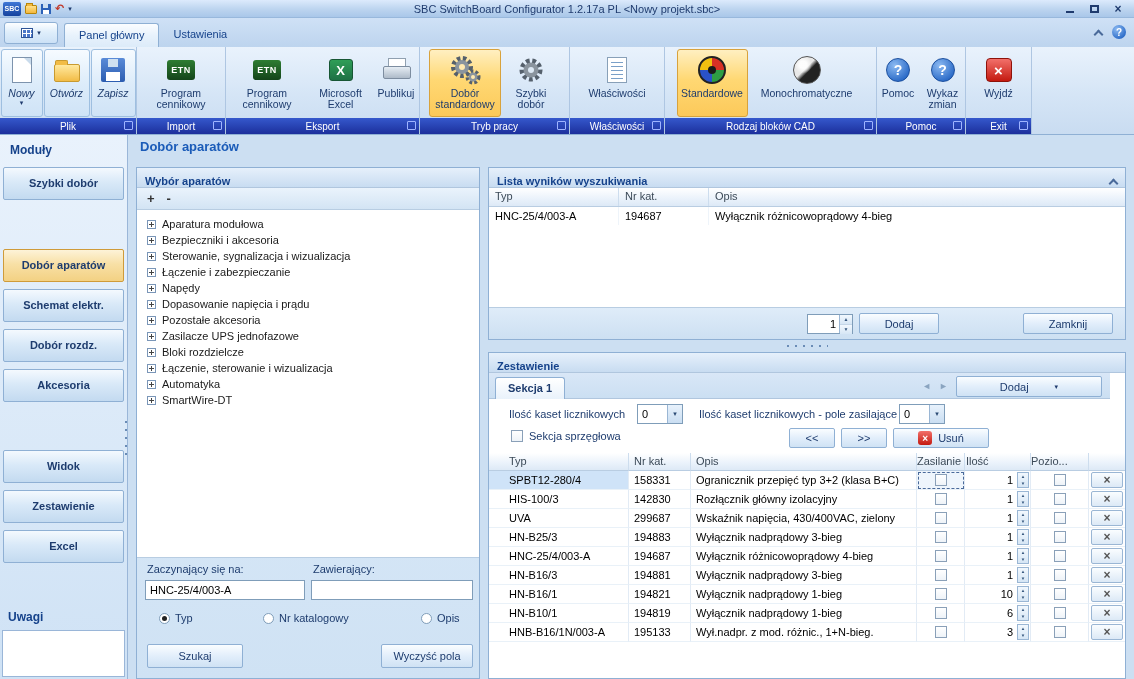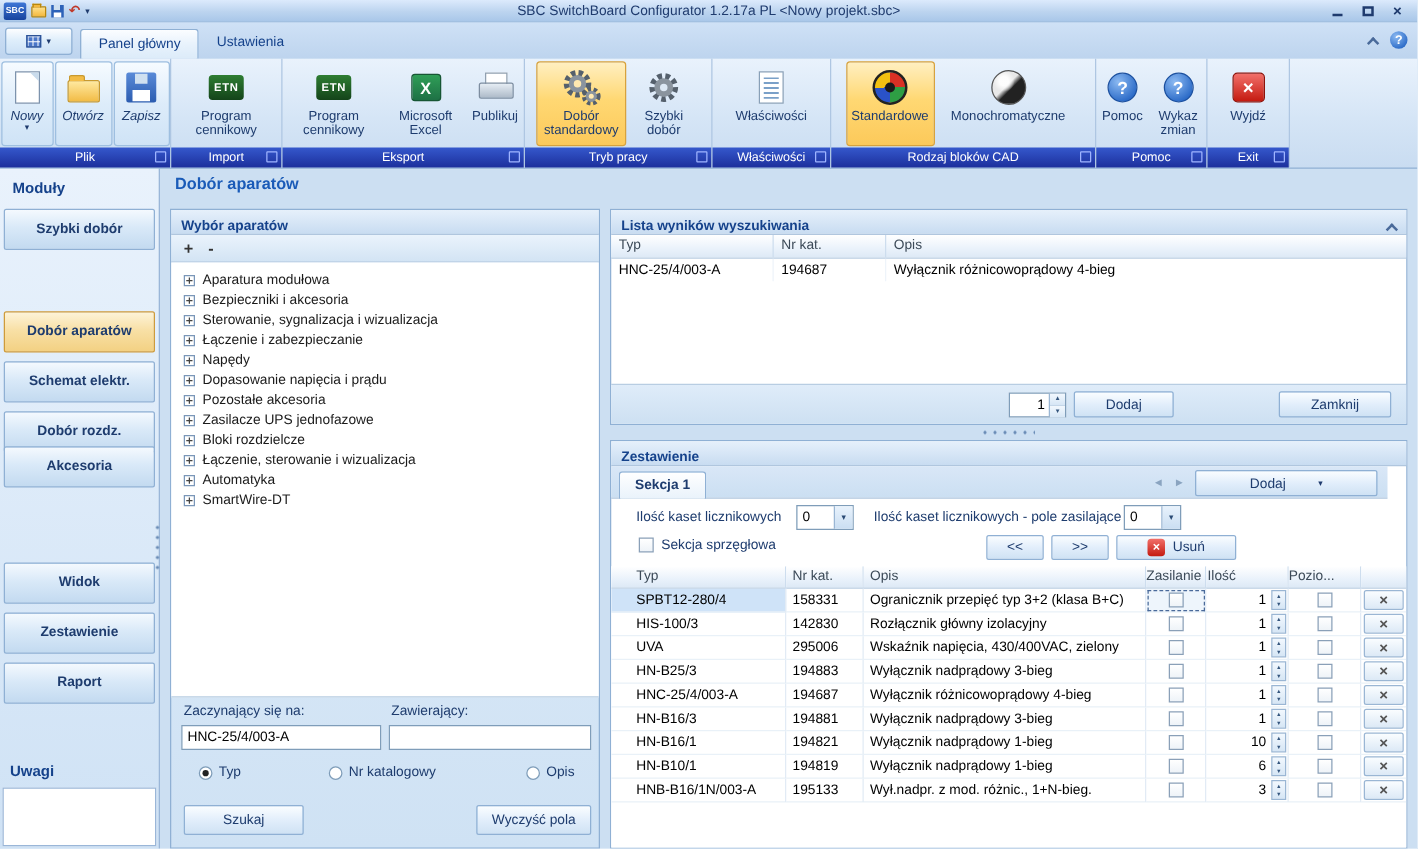--- a/index.html
+++ b/index.html
@@ -372,24 +372,24 @@
     </div>
 
   </div>
 
   <div class="sidebar">
     <div class="side-title">Moduły</div>
     <div class="side-btn" style="top:32px">Szybki dobór</div>
     <div class="side-btn active" style="top:114px">Dobór aparatów</div>
     <div class="side-btn" style="top:154px">Schemat elektr.</div>
     <div class="side-btn" style="top:194px">Dobór rozdz.</div>
-    <div class="side-btn" style="top:222px">Akcesoria</div>
+    <div class="side-btn" style="top:234px">Akcesoria</div>
     <div class="side-btn" style="top:315px">Widok</div>
     <div class="side-btn" style="top:355px">Zestawienie</div>
-    <div class="side-btn" style="top:395px">Raport</div>
+    <div class="side-btn" style="top:395px">Excel</div>
     <div class="notes-title">Uwagi</div>
     <div class="notes-box"></div>
   </div>
   <div class="vgrip"></div>
 
   <div class="page-title">Dobór aparatów</div>
 
   <div class="panel" id="selector">
     <div class="phead">
       <span>Wybór aparatów</span>
@@ -599,21 +599,21 @@
         <div class="ac c-poz">
             <span class="cb"></span>
           </div>
         <div class="ac c-del">
             <span class="del-btn">×</span>
           </div>
       </div>
 
       <div class="arow">
         <div class="ac c-typ">UVA</div>
-        <div class="ac c-nr">295006</div>
+        <div class="ac c-nr">299687</div>
         <div class="ac c-opis">Wskaźnik napięcia, 430/400VAC, zielony</div>
         <div class="ac c-zas">
             <span class="cb"></span>
           </div>
         <div class="ac c-ilosc">
             <span class="qv">1</span>
             <span class="spin-mini">
               <i>▲</i>
               <i>▼</i>
             </span>

